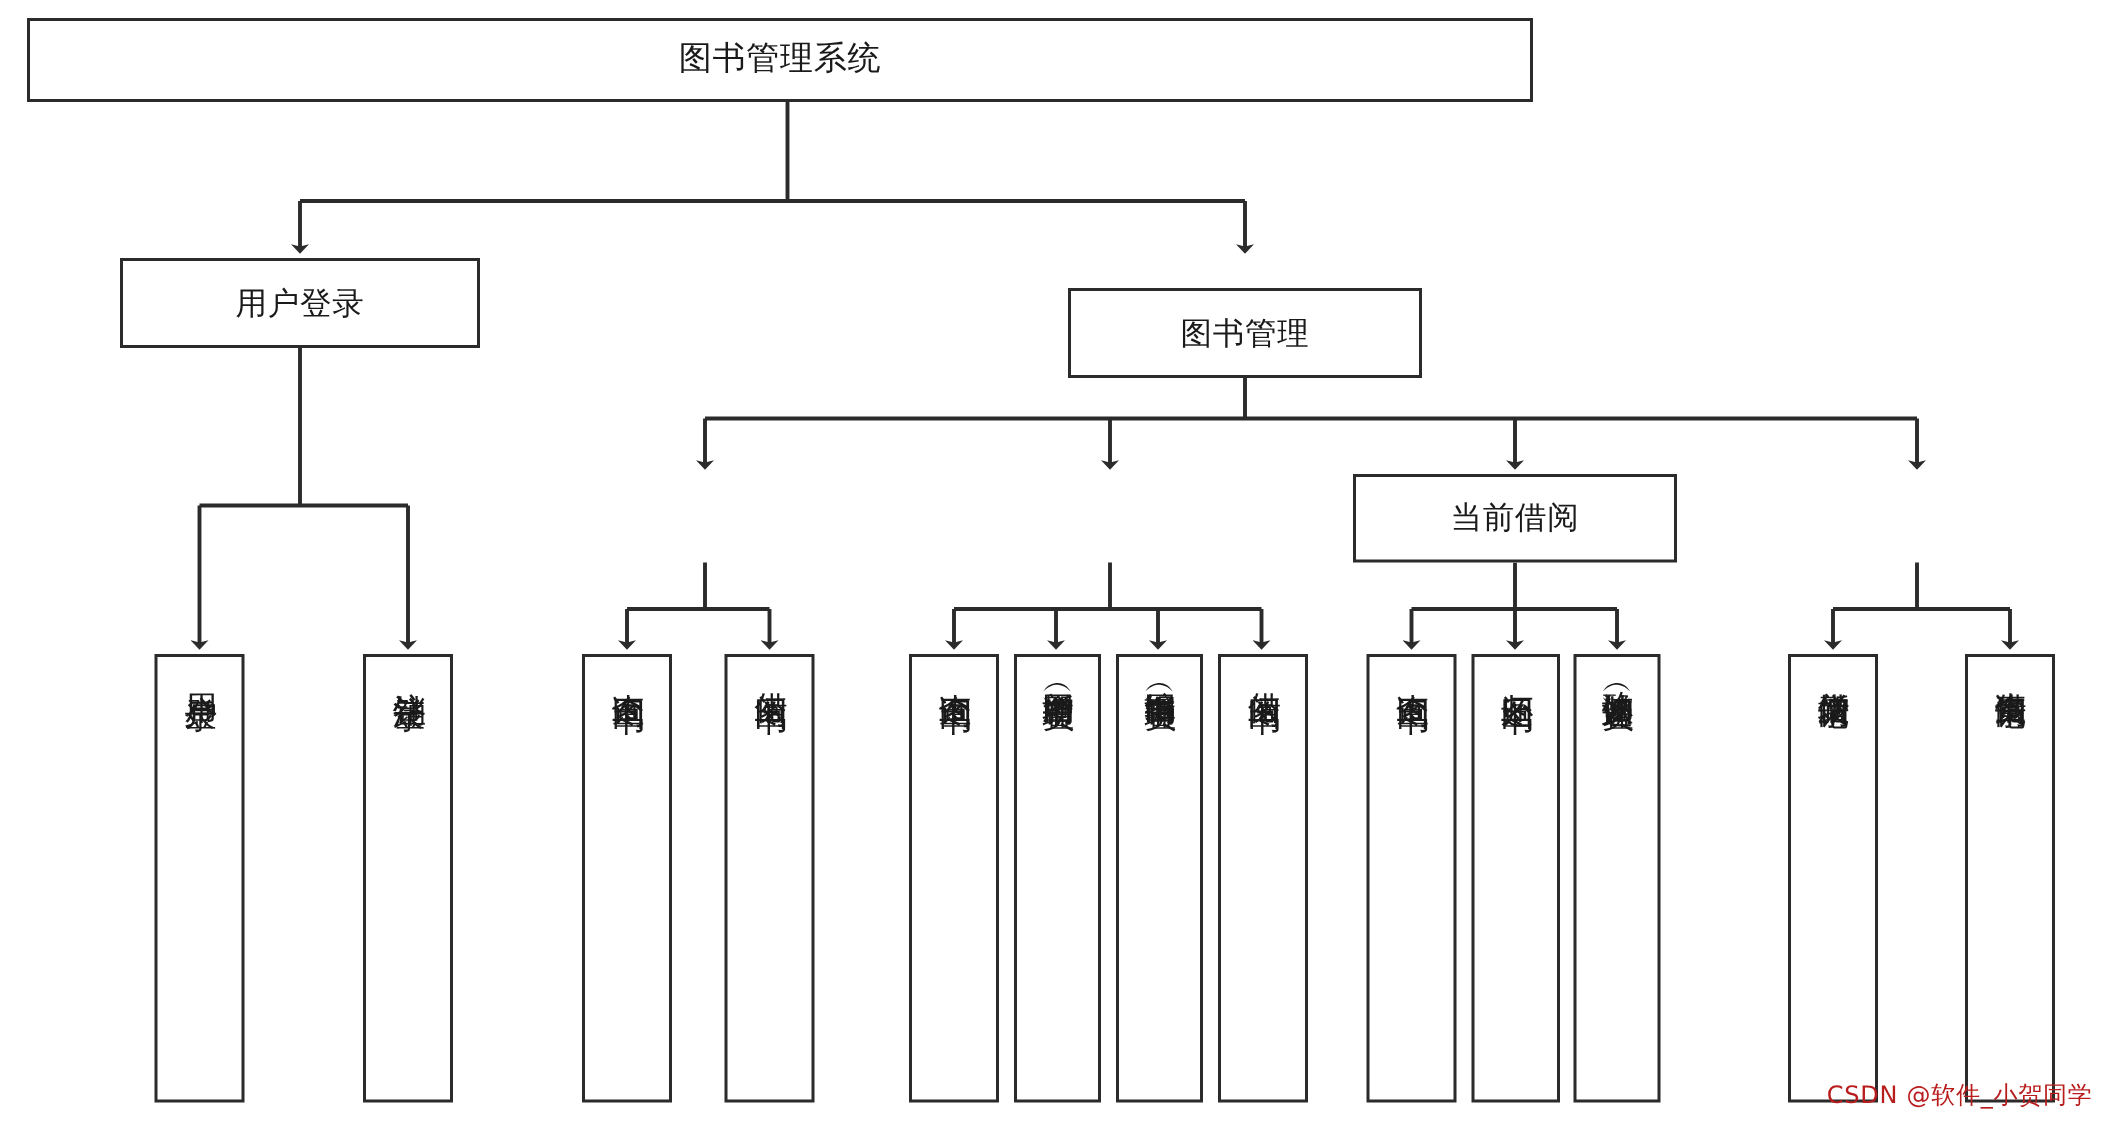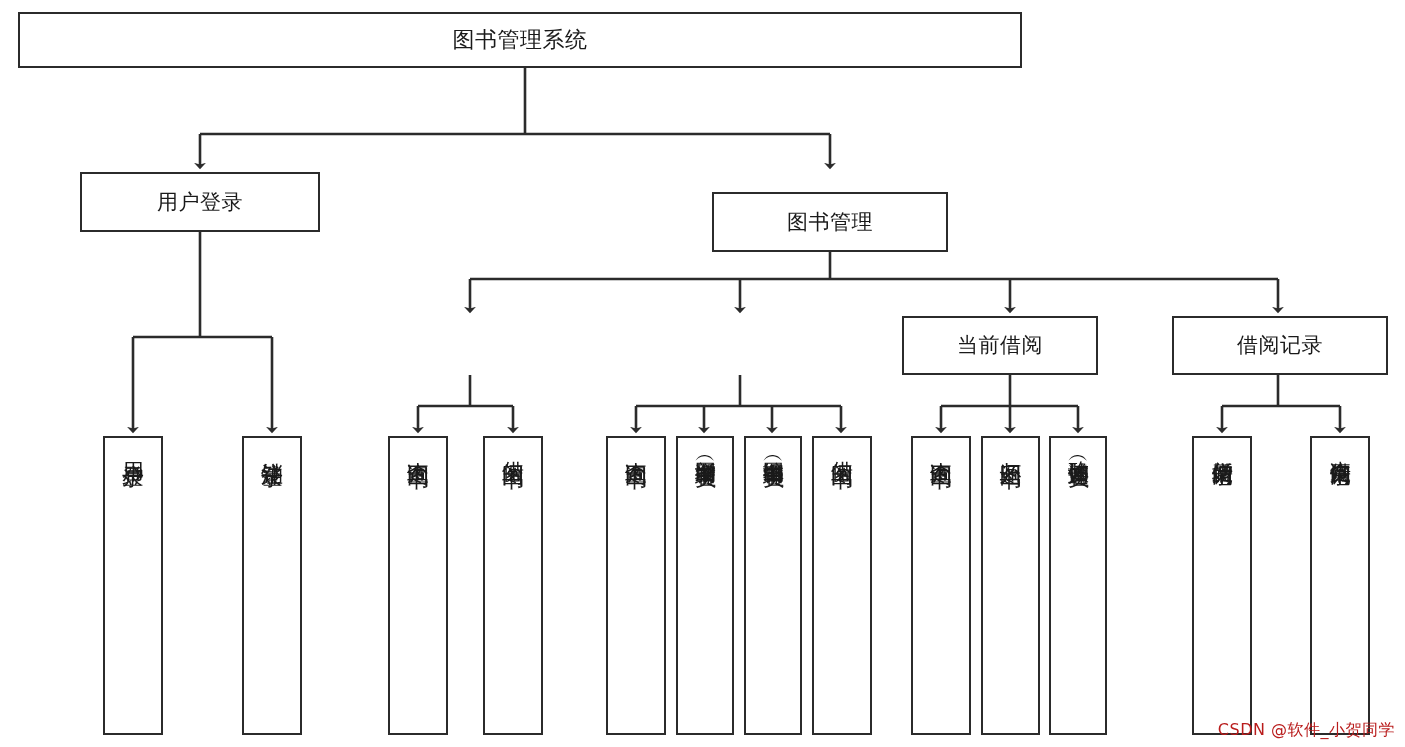--- a/index.html
+++ b/index.html
@@ -138,25 +138,22 @@
     <span class="node-label">图书管理系统</span>
   </div>
 
   <div class="node horiz" style="left:80px; top:172px; width:240px; height:60px;">
     <span class="node-label">用户登录</span>
   </div>
   <div class="node horiz" style="left:712px; top:172px; width:236px; height:60px;margin-top:20px;">
     <span class="node-label">图书管理</span>
   </div>
 
-  <div class="node horiz" style="left:902px; top:316px; width:196px; height:59px;">
+  <div class="node horiz" style="left:902px; top:316px; width:216px; height:59px;">
     <span class="node-label">当前借阅</span>
-  </div>
-  <div class="node horiz" style="left:1172px; top:316px; width:216px; height:59px;">
-    <span class="node-label">借阅记录</span>
   </div>
 
   <div class="node vert" style="left:103px; top:436px; width:60px; height:299px;">
     <span class="node-label">用户登录</span>
   </div>
   <div class="node vert" style="left:242px; top:436px; width:60px; height:299px;">
     <span class="node-label">注销登录</span>
   </div>
 
   <div class="node vert" style="left:388px; top:436px; width:60px; height:299px;">

